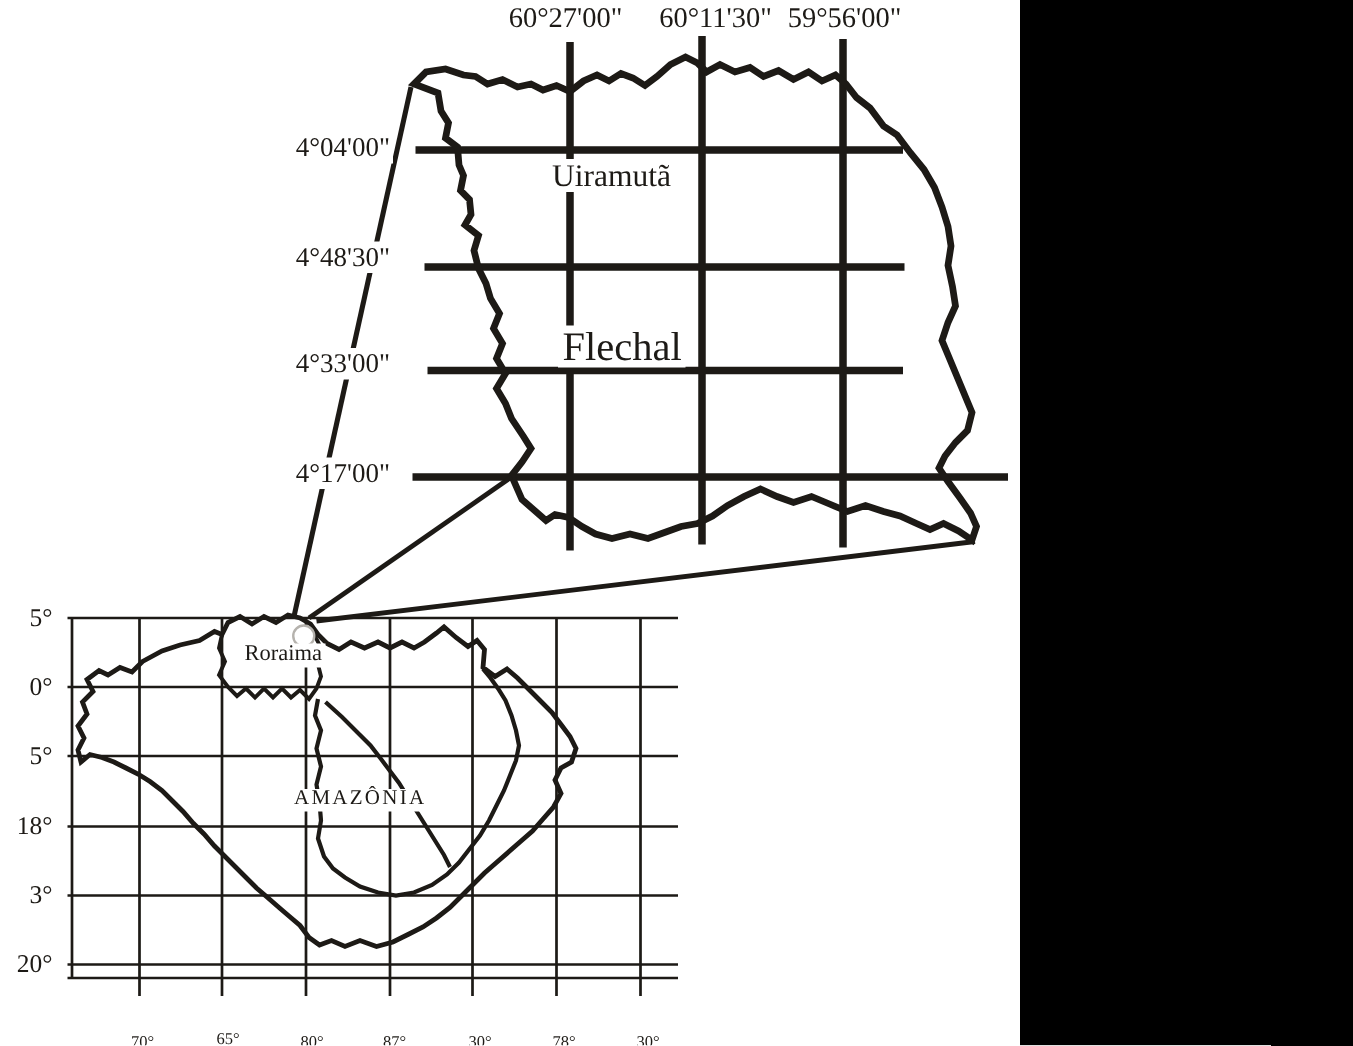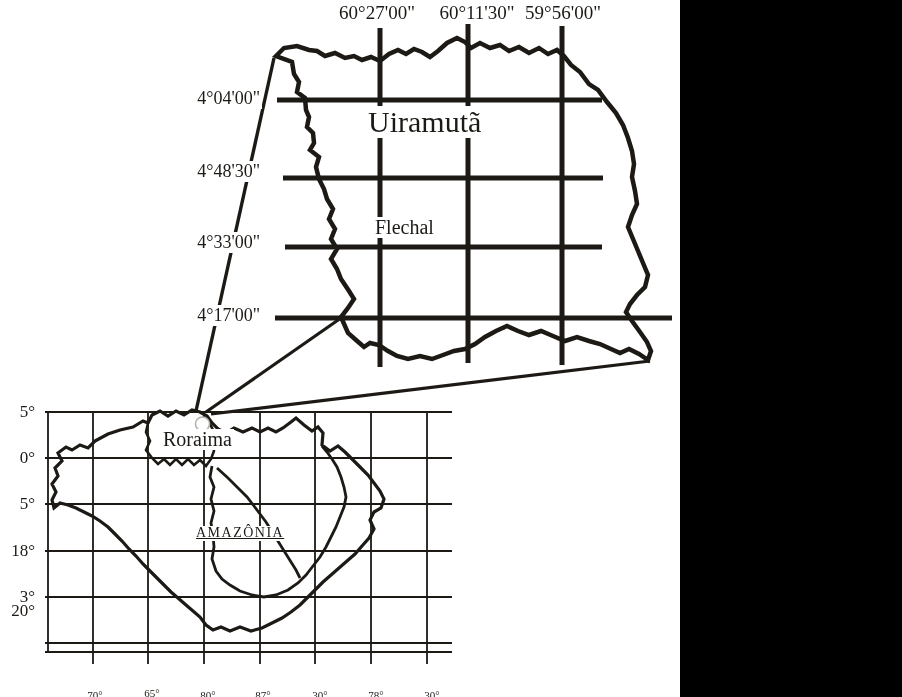--- a/index.html
+++ b/index.html
@@ -14,26 +14,26 @@
   #map-canvas{position:absolute;left:0;top:0;}
   .lbl{
     position:absolute;
     background:#ffffff;
     white-space:nowrap;
     line-height:1.05;
     color:#1d1a16;
   }
   .lon-top{font-size:19px;transform:translateX(-50%);padding:0 2px;}
   .lat-left{font-size:18px;width:82px;text-align:right;padding:1px 2px;}
-  .place-big{font-size:30px;padding:0 3px;}
-  .place-med{font-size:20px;padding:0 3px;}
+  .place-big{font-size:21px;padding:0 3px;}
+  .place-med{font-size:27px;padding:0 3px;}
   .ov-lat{font-size:17px;width:32px;text-align:right;padding:0 1px;}
   .ov-lon{font-size:11px;transform:translateX(-50%);padding:0 1px;margin-top:20px;}
-  .ov-place{font-size:20px;padding:0 2px;text-align:center;}
-  .ov-region{font-size:14px;letter-spacing:1.5px;padding:0 2px;text-decoration:underline;}
+  .ov-place{font-size:15px;padding:0 2px;text-align:center;}
+  .ov-region{font-size:14px;letter-spacing:1.5px;padding:0 2px;}
   #right-black-bar{
     position:absolute;left:680px;top:0;width:222px;height:697px;
   }
 </style>
 </head>
 <body>
 
 <div id="figure-root" style="background: rgb(255, 255, 255);">
 
   <svg id="map-canvas" width="680" height="697" viewBox="0 0 680 697" fill="none" stroke-linecap="butt">
@@ -97,21 +97,21 @@
   <div class="lbl lat-left" style="left:176px;top:305px">4°17'00"</div>
 
   <div class="lbl place-big" style="left:365px;top:106px">Uiramutã</div>
   <div class="lbl place-med" style="left:372px;top:217px">Flechal</div>
 
   <div class="lbl ov-lat" style="left:2px;top:403px">5°</div>
   <div class="lbl ov-lat" style="left:2px;top:449px">0°</div>
   <div class="lbl ov-lat" style="left:2px;top:495px">5°</div>
   <div class="lbl ov-lat" style="left:2px;top:542px">18°</div>
   <div class="lbl ov-lat" style="left:2px;top:588px">3°</div>
-  <div class="lbl ov-lat" style="left:2px;top:602px">20°</div>
+  <div class="lbl ov-lat" style="left:2px;top:634px">20°</div>
 
   <div class="lbl ov-lon" style="left:95px;top:670px">70°</div>
   <div class="lbl ov-lon" style="left:152px;top:668px">65°</div>
   <div class="lbl ov-lon" style="left:208px;top:670px">80°</div>
   <div class="lbl ov-lon" style="left:263px;top:670px">87°</div>
   <div class="lbl ov-lon" style="left:320px;top:670px">30°</div>
   <div class="lbl ov-lon" style="left:376px;top:670px">78°</div>
   <div class="lbl ov-lon" style="left:432px;top:670px">30°</div>
 
   <div class="lbl ov-place" style="left:161px;top:429px">Roraima</div>

